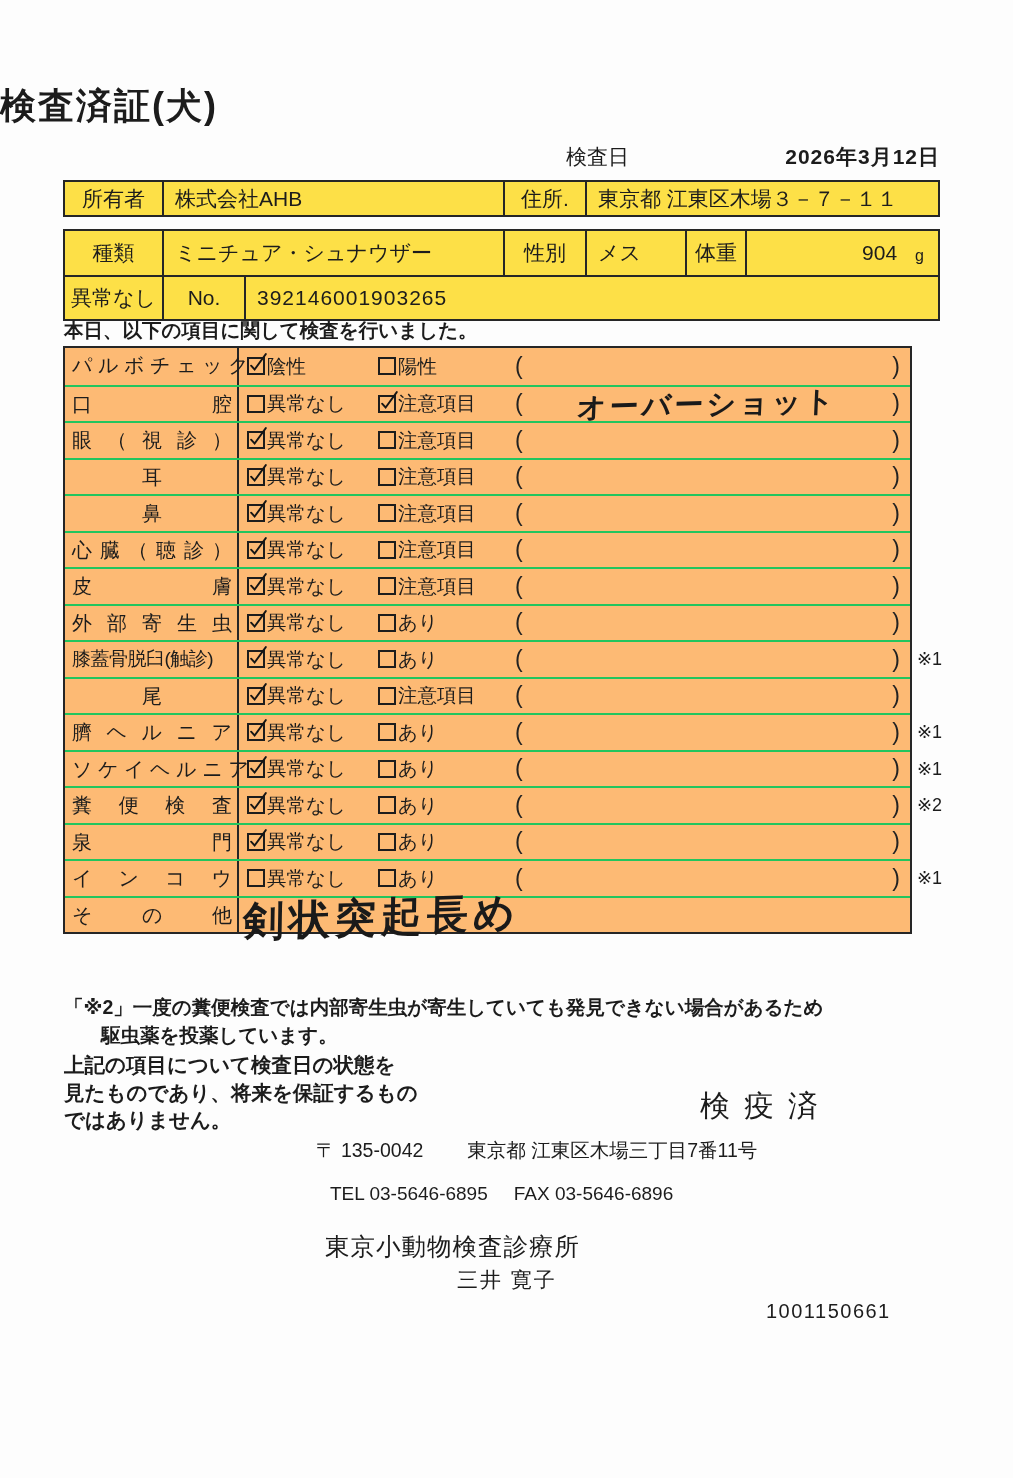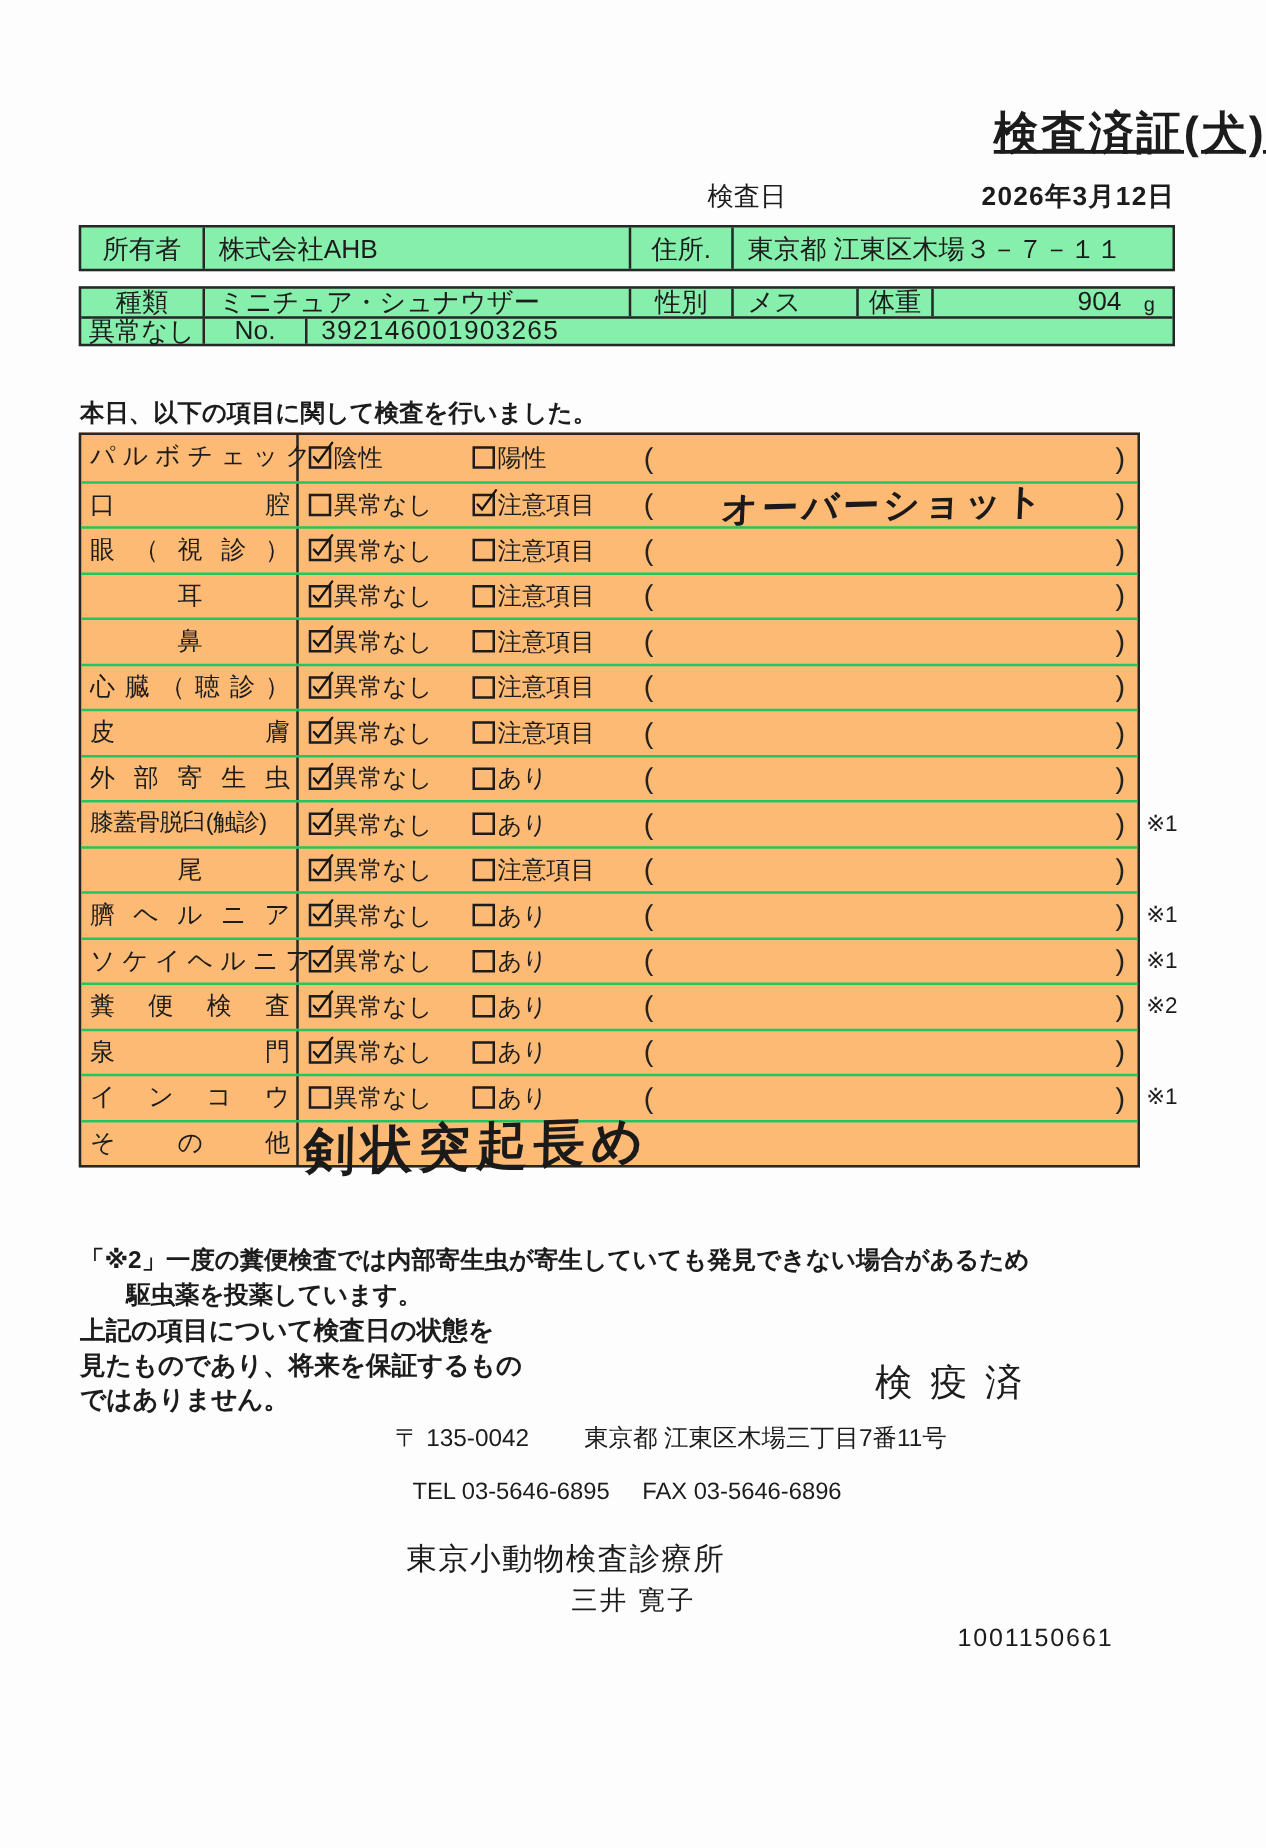--- a/index.html
+++ b/index.html
@@ -9,39 +9,39 @@
     background:#fdfdfd;
     font-family:"Liberation Sans","DejaVu Sans",sans-serif;
     color:#1c1c1c;
     overflow:hidden;
   }
   .abs{position:absolute;}
 
   
   .title{
     top:82px;left:0;width:100%;
-    text-align:right;
-    font-size:36px;font-weight:600;letter-spacing:2px;text-decoration:underline;
+    text-align:left;
+    font-size:36px;font-weight:600;letter-spacing:2px;
   }
   .date-label{top:143px;left:566px;font-size:21px;font-weight:500;}
   .date-value{top:143px;right:73px;font-size:21px;font-weight:700;letter-spacing:1px;}
 
   
-  .btable{position:absolute;left:63px;border:2px solid #262626;box-sizing:border-box;background:#86efac;}
+  .btable{position:absolute;left:63px;border:2px solid #262626;box-sizing:border-box;background:#fde047;}
   .brow{display:flex;box-sizing:border-box;}
   .brow + .brow{border-top:2px solid #262626;}
   .bcell{box-sizing:border-box;display:flex;align-items:center;font-size:21px;}
   .bcell.rb{border-right:2px solid #262626;}
   .lab{justify-content:center;font-weight:500;}
   .val{padding-left:11px;font-weight:500;}
 
   .owner-table{top:180px;width:877px;}
   .owner-table .brow{height:33px;}
   .info-table{top:229px;width:877px;}
-  .info-table .brow{height:22px;}
+  .info-table .brow{height:44px;}
   .c1{width:99px;} .c2{width:341px;} .c3{width:82px;} .c4{width:100px;} .c5{width:60px;} .cf{flex:1;}
   .weight-val{flex:1;justify-content:flex-end;gap:18px;padding-right:14px;}
   .weight-val .unit{font-size:16px;padding-top:5px;}
   .num-val{letter-spacing:1px;}
 
   .intro{top:317px;left:64px;font-size:19.5px;font-weight:600;}
 
   
   .checklist{position:absolute;top:346px;left:63px;width:849px;border:2px solid #262626;box-sizing:border-box;background:#fdba74;}
   .crow{position:relative;display:flex;height:36.5px;box-sizing:border-box;overflow:visible;}

